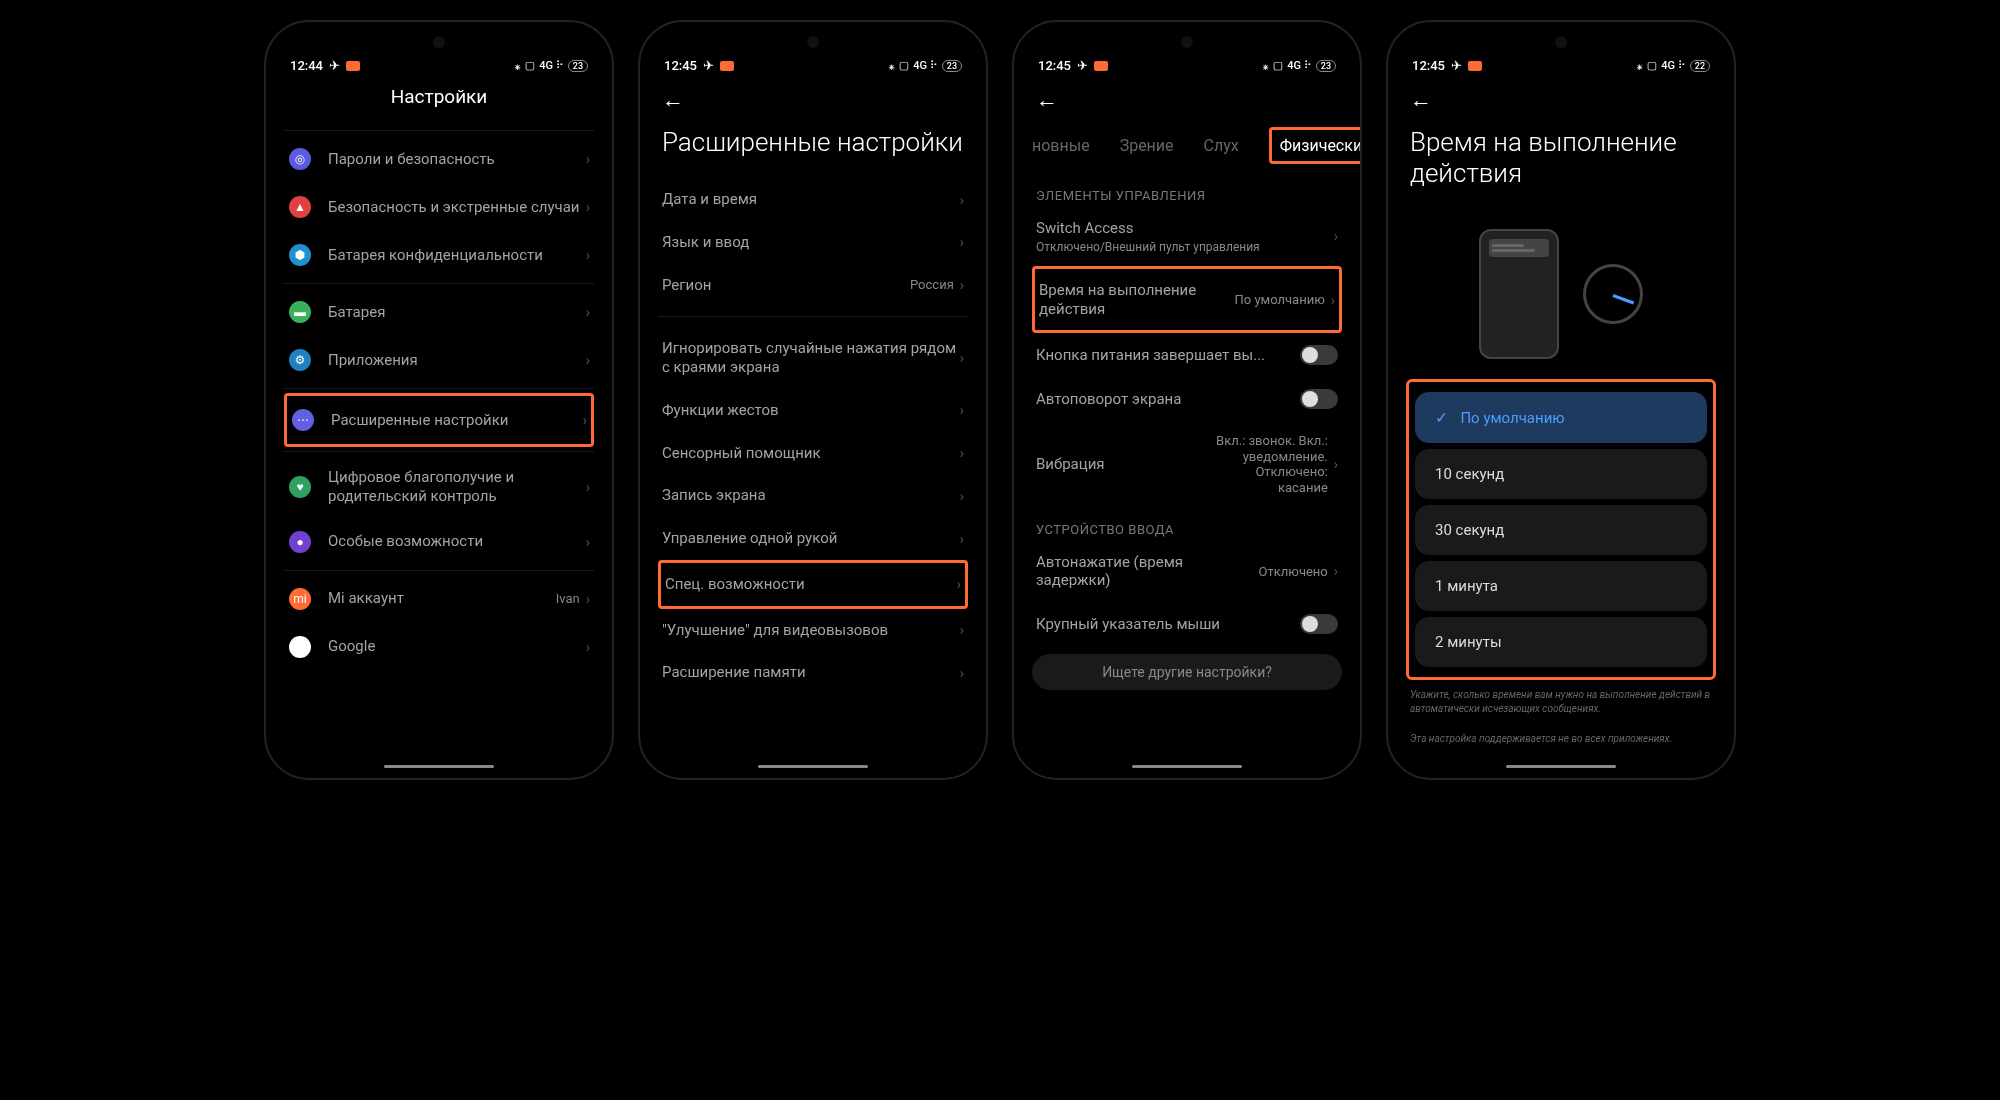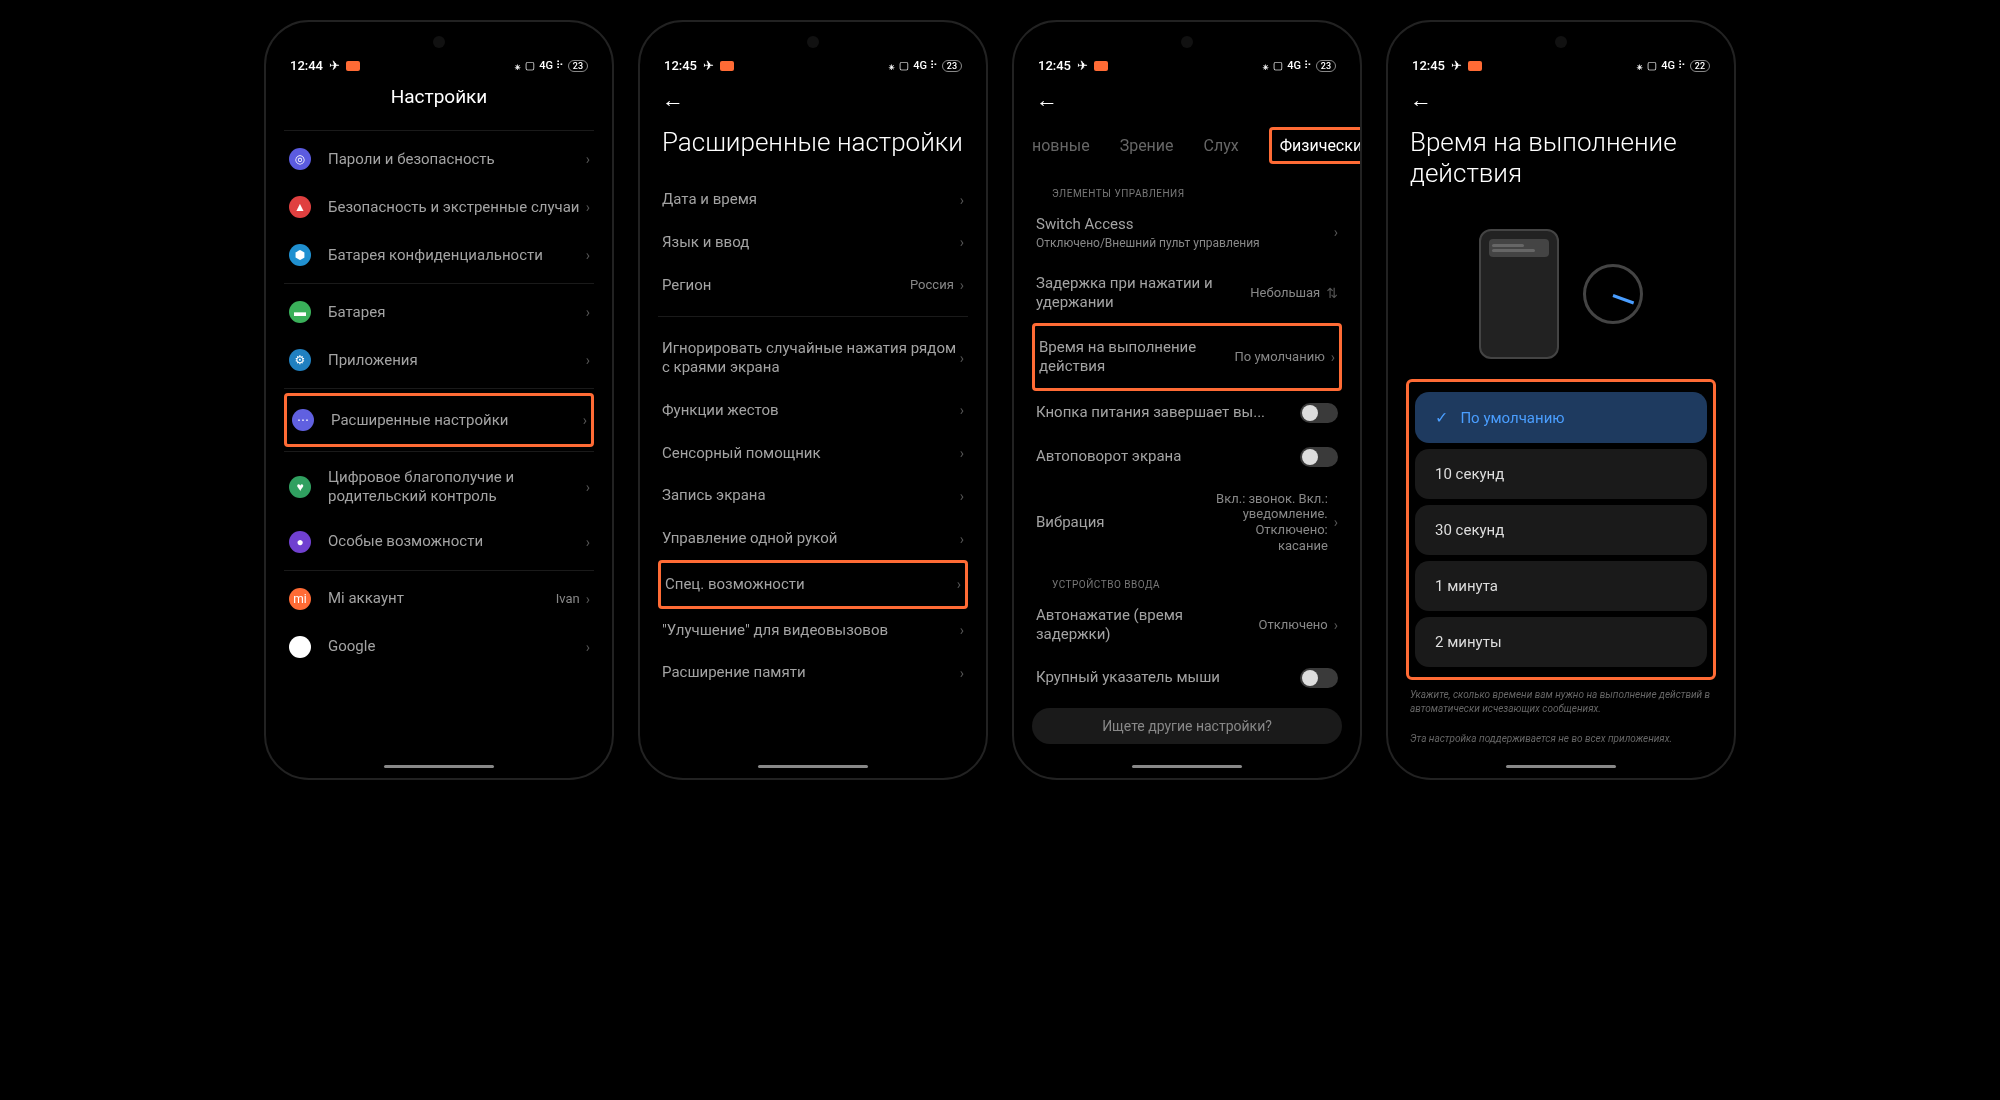--- a/index.html
+++ b/index.html
@@ -61,21 +61,21 @@
     width:24px; height:24px; margin-right:16px;
     display:flex; align-items:center; justify-content:center;
     font-size:16px;
   }
   .row-body { flex:1; }
   .row-label { font-size:15px; color:#a3a3a3; line-height:1.25; }
   .row-sub { font-size:12px; color:#888; margin-top:2px; }
   .row-value { font-size:13px; color:#888; margin-right:6px; text-align:right; max-width:120px; line-height:1.2;}
   .chevron { color:#555; font-size:14px; }
   .highlight { border:3px solid #ff6b35; border-radius:4px; }
-  .section-header { color:#777; font-size:10px; letter-spacing:0.5px; padding: 14px 4px 4px; margin-left: 16px; }
+  .section-header { color:#777; font-size:13px; letter-spacing:0.5px; padding: 14px 4px 4px; }
   .tabs { display:flex; gap:30px; padding: 6px 0 10px; font-size:16px; align-items:center;}
   .tab { color:#666; white-space:nowrap; }
   .tab.active { color:#fff; }
   .tab-hl { border:3px solid #ff6b35; padding:6px 8px; border-radius:4px; }
   .toggle { width:38px; height:20px; background:#3a3a3a; border-radius:10px; position:relative; }
   .toggle::after { content:""; position:absolute; width:16px; height:16px; background:#ddd; border-radius:50%; top:2px; left:2px;}
   .search-pill { background:#1a1a1a; border-radius:20px; padding:10px 16px; color:#888; font-size:14px; margin-top:8px; text-align:center;}
   .option-list-wrap { border:3px solid #ff6b35; border-radius:6px; padding:4px; margin-top:10px;}
   .option { background:#1a1a1a; border-radius:14px; padding:16px 20px; margin:6px 2px; font-size:15px; color:#ddd; display:flex; align-items:center;}
   .option.selected { background:#1e3a5f; color:#4a9eff; }
@@ -348,27 +348,20 @@
     </div>
     <div class="section-header">ЭЛЕМЕНТЫ УПРАВЛЕНИЯ</div>
     <div id="s3rows1">
         <div class="row">
           <div class="row-body">
             <div class="row-label">Switch Access</div>
             <div class="row-sub">Отключено/Внешний пульт управления</div>
           </div>
           <span class="chevron">›</span>
         </div>
-        <div class="row">
-          <div class="row-body">
-            <div class="row-label">Задержка при нажатии и удержании</div>
-          </div>
-          <span class="row-value">Небольшая</span>
-          <span class="chevron">⇅</span>
-        </div>
         <div class="row highlight">
           <div class="row-body">
             <div class="row-label">Время на выполнение действия</div>
           </div>
           <span class="row-value">По умолчанию</span>
           <span class="chevron">›</span>
         </div>
         <div class="row">
           <div class="row-body">
             <div class="row-label">Кнопка питания завершает вы...</div>

